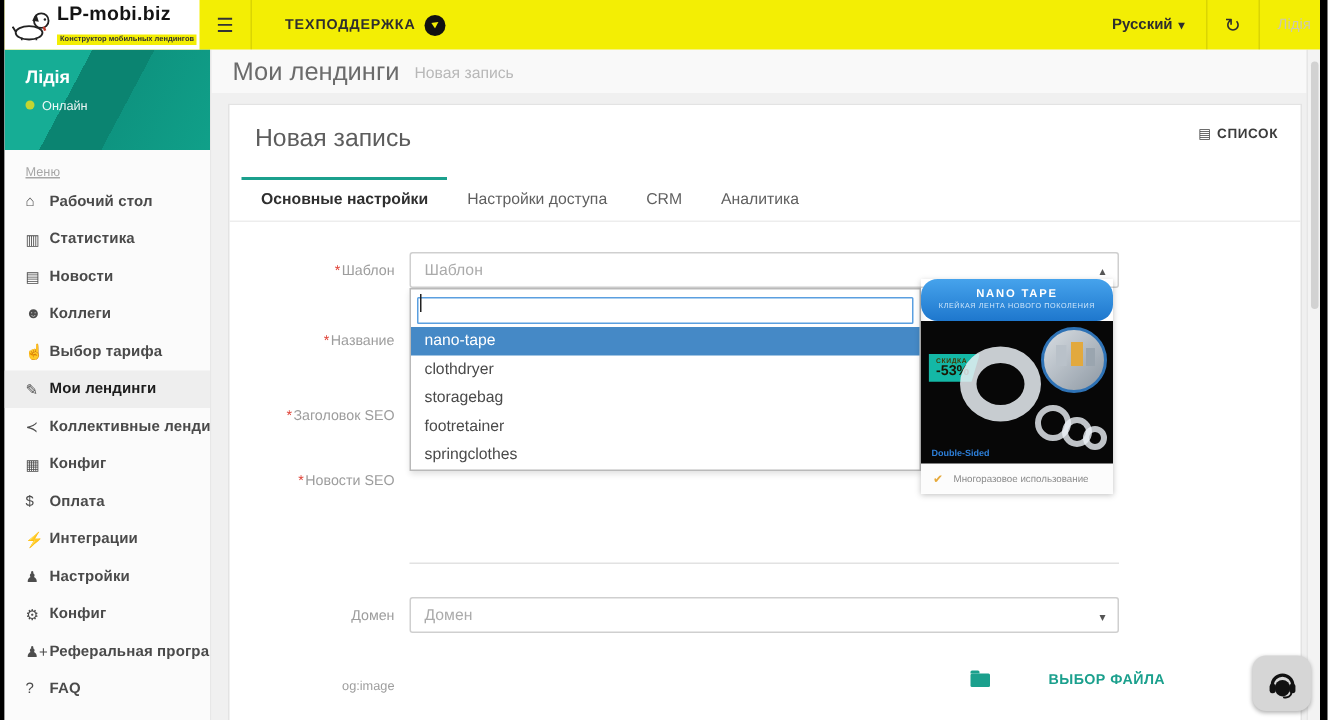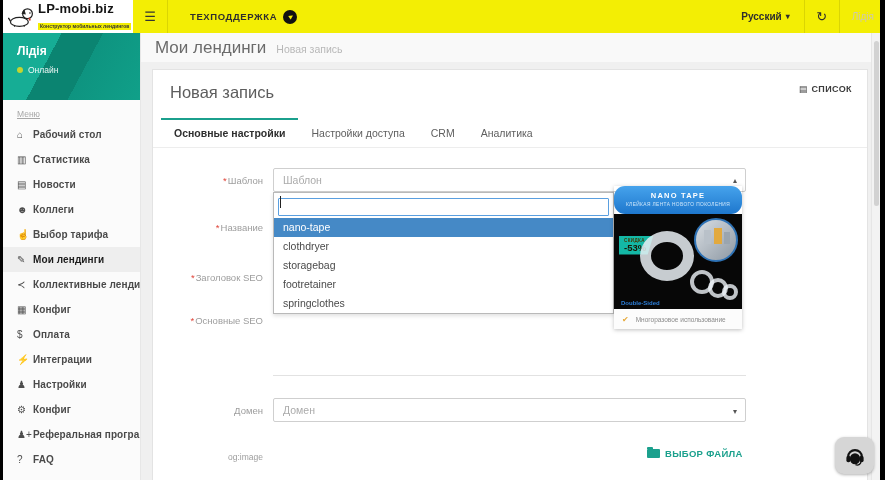--- a/index.html
+++ b/index.html
@@ -93,21 +93,21 @@
   .pv-caption{position:absolute;left:7px;bottom:3px;font-size:6px;font-weight:bold;color:#2d7fd9;}
   .pv-foot{height:20px;background:#fcfcfc;display:flex;align-items:center;padding-left:8px;box-sizing:border-box;}
   .pv-check{color:#e6a93a;font-size:8px;}
   .pv-feature{font-size:6.5px;color:#8b8b8b;margin-left:7px;}
 
   .underline{position:absolute;left:120px;top:227px;width:473px;height:1px;background:#e2e2e2;}
   .file-row-input{position:absolute;left:120px;top:296px;width:323px;height:22px;border-bottom:1px solid #d2d2d2;font-size:11px;color:#9b9b9b;line-height:22px;cursor:text;}
   .file-btn{position:absolute;left:494px;top:300px;display:flex;align-items:center;cursor:pointer;}
   .folder{width:13px;height:9px;background:#1ba08d;border-radius:1px;position:relative;margin-right:5px;}
   .folder::before{content:"";position:absolute;left:0;top:-2px;width:6px;height:2px;background:#1ba08d;border-radius:1px 1px 0 0;}
-  .file-btn-label{font-size:9.5px;font-weight:bold;color:#1ba08d;letter-spacing:.3px;}
+  .file-btn-label{font-size:9.5px;font-weight:bold;color:#1ba08d;letter-spacing:.3px;margin-left:34px;}
 
   .text-cursor{position:absolute;left:6px;top:3px;width:1px;height:12px;background:#222;}
 
   
   .scroll-track{position:absolute;right:0;top:0;bottom:0;width:8px;background:#f3f3f3;border-left:1px solid #e6e6e6;}
   .scroll-thumb{position:absolute;right:1px;top:8px;width:5px;height:165px;background:#d2d2d2;border-radius:3px;}
 
   
   .support-widget{position:absolute;right:6px;bottom:6px;width:39px;height:37px;background:#d6d6d6;border-radius:9px;display:flex;align-items:center;justify-content:center;z-index:40;cursor:pointer;box-shadow:0 1px 3px rgba(0,0,0,.3);}
 </style>
@@ -250,21 +250,21 @@
           <span class="sel-caret">▴</span>
         </div>
 
         <div class="flabel" style="top:74px;">
           <span class="req">*</span><span>Название</span>
         </div>
         <div class="flabel" style="top:124px;">
           <span class="req">*</span><span>Заголовок SEO</span>
         </div>
         <div class="flabel" style="top:167px;">
-          <span class="req">*</span><span>Основные SEO</span>
+          <span class="req">*</span><span>Новости SEO</span>
         </div>
         <div class="underline"></div>
 
         <div class="dropdown">
           <div class="dd-searchwrap" style="position:relative;">
             <input class="dd-search" value="" style="">
             <span class="text-cursor"></span>
           </div>
           <div id="dropdown-options">
               <div class="opt selected">nano-tape</div>

